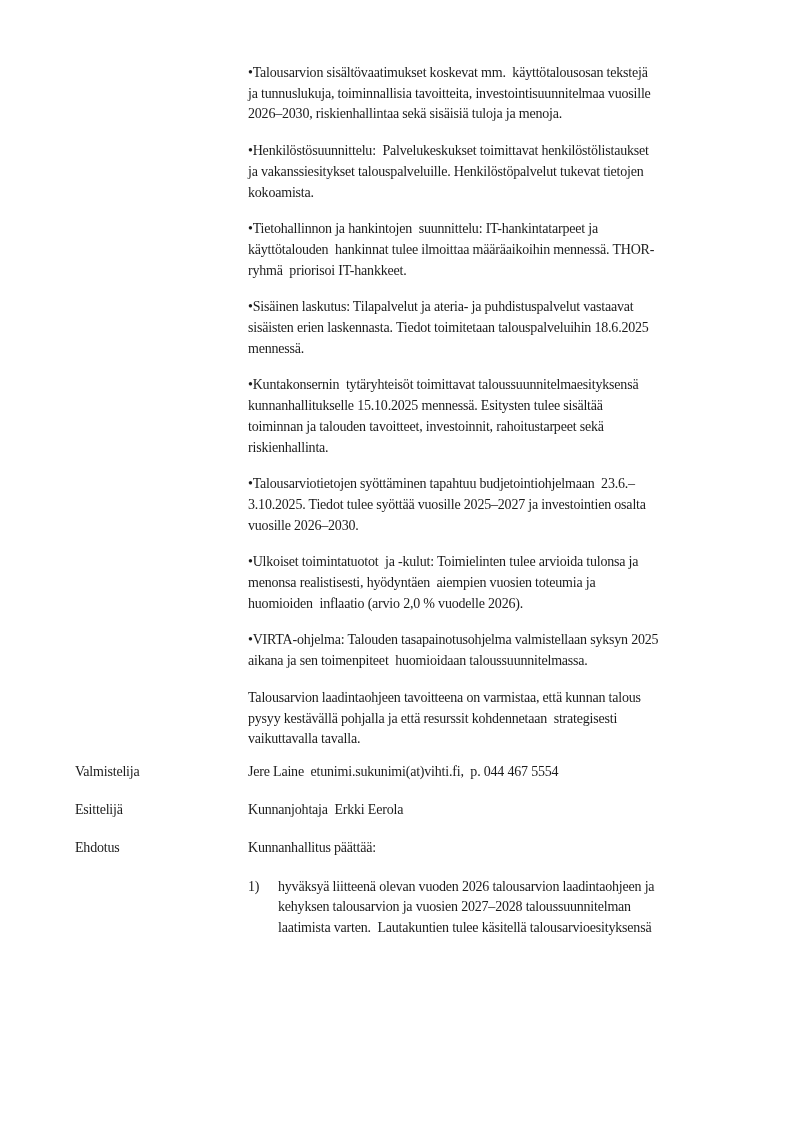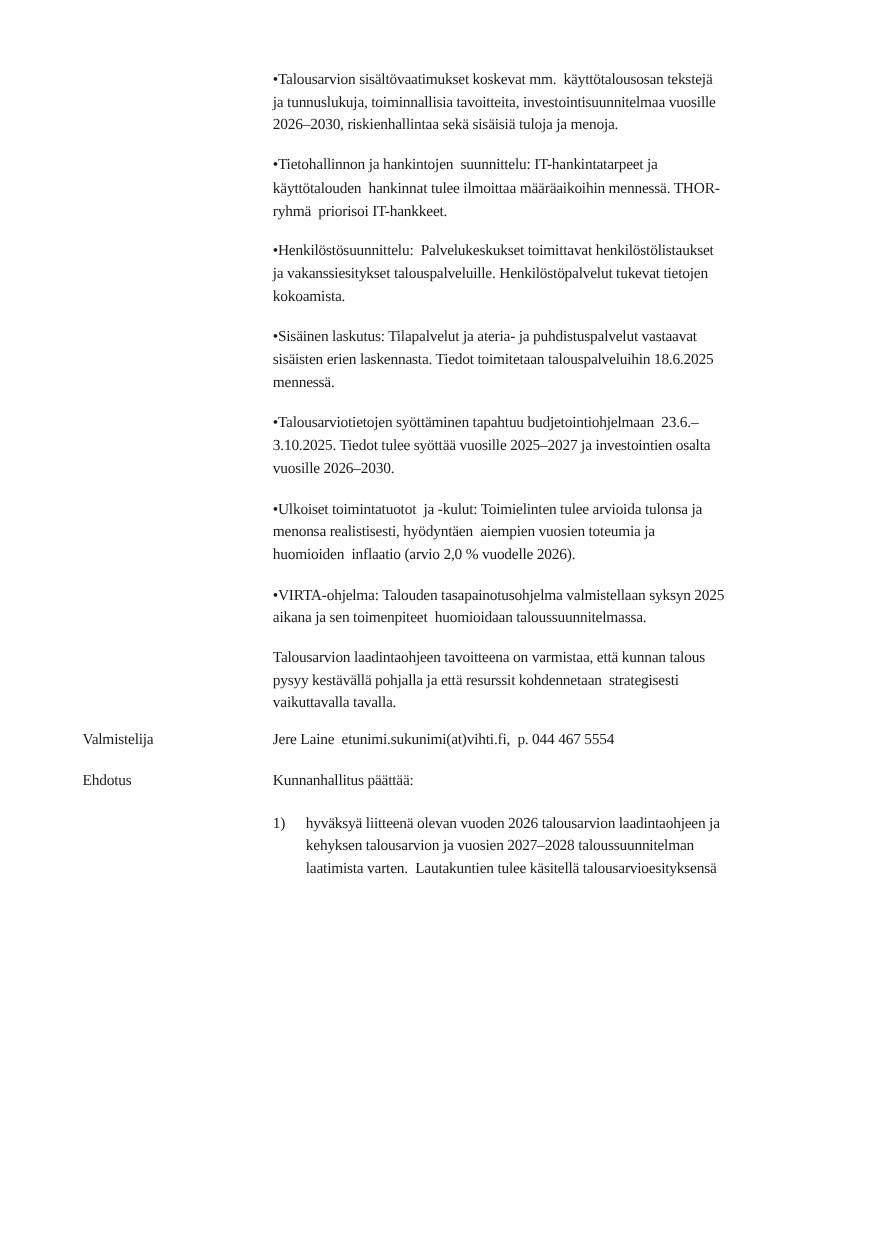--- a/index.html
+++ b/index.html
@@ -64,47 +64,55 @@
 </style>
 </head>
 <body>
 
 <div class="page">
   <div class="flow">
 
     <p class="para">•Talousarvion sisältövaatimukset koskevat mm.  käyttötalousosan tekstejä
 ja tunnuslukuja, toiminnallisia tavoitteita, investointisuunnitelmaa vuosille
 2026–2030, riskienhallintaa sekä sisäisiä tuloja ja menoja.</p>
+    <p class="para">•Henkilöstösuunnittelu:  Palvelukeskukset toimittavat henkilöstölistaukset
+ja vakanssiesitykset talouspalveluille. Henkilöstöpalvelut tukevat tietojen
+kokoamista.</p>
     <p class="para">•Tietohallinnon ja hankintojen  suunnittelu: IT-hankintatarpeet ja
 käyttötalouden  hankinnat tulee ilmoittaa määräaikoihin mennessä. THOR-
 ryhmä  priorisoi IT-hankkeet.</p>
-    <p class="para">•Henkilöstösuunnittelu:  Palvelukeskukset toimittavat henkilöstölistaukset
-ja vakanssiesitykset talouspalveluille. Henkilöstöpalvelut tukevat tietojen
-kokoamista.</p>
     <p class="para">•Sisäinen laskutus: Tilapalvelut ja ateria- ja puhdistuspalvelut vastaavat
 sisäisten erien laskennasta. Tiedot toimitetaan talouspalveluihin 18.6.2025
 mennessä.</p>
+    <p class="para">•Kuntakonsernin  tytäryhteisöt toimittavat taloussuunnitelmaesityksensä
+kunnanhallitukselle 15.10.2025 mennessä. Esitysten tulee sisältää
+toiminnan ja talouden tavoitteet, investoinnit, rahoitustarpeet sekä
+riskienhallinta.</p>
     <p class="para">•Talousarviotietojen syöttäminen tapahtuu budjetointiohjelmaan  23.6.–
 3.10.2025. Tiedot tulee syöttää vuosille 2025–2027 ja investointien osalta
 vuosille 2026–2030.</p>
     <p class="para">•Ulkoiset toimintatuotot  ja -kulut: Toimielinten tulee arvioida tulonsa ja
 menonsa realistisesti, hyödyntäen  aiempien vuosien toteumia ja
 huomioiden  inflaatio (arvio 2,0 % vuodelle 2026).</p>
     <p class="para">•VIRTA-ohjelma: Talouden tasapainotusohjelma valmistellaan syksyn 2025
 aikana ja sen toimenpiteet  huomioidaan taloussuunnitelmassa.</p>
 
     <p class="para closing">Talousarvion laadintaohjeen tavoitteena on varmistaa, että kunnan talous
 pysyy kestävällä pohjalla ja että resurssit kohdennetaan  strategisesti
 vaikuttavalla tavalla.</p>
 
     <div class="field-row">
       <span class="field-label">Valmistelija</span>
       <span class="field-value">Jere Laine  etunimi.sukunimi(at)vihti.fi,  p. 044 467 5554</span>
     </div>
 
+    <div class="field-row">
+      <span class="field-label">Esittelijä</span>
+      <span class="field-value">Kunnanjohtaja  Erkki Eerola</span>
+    </div>
 
     <div class="field-row">
       <span class="field-label">Ehdotus</span>
       <span class="field-value">Kunnanhallitus päättää:</span>
     </div>
 
     <div class="numbered-item">
       <span class="list-number">1)</span>
       <span class="list-text">hyväksyä liitteenä olevan vuoden 2026 talousarvion laadintaohjeen ja
 kehyksen talousarvion ja vuosien 2027–2028 taloussuunnitelman

